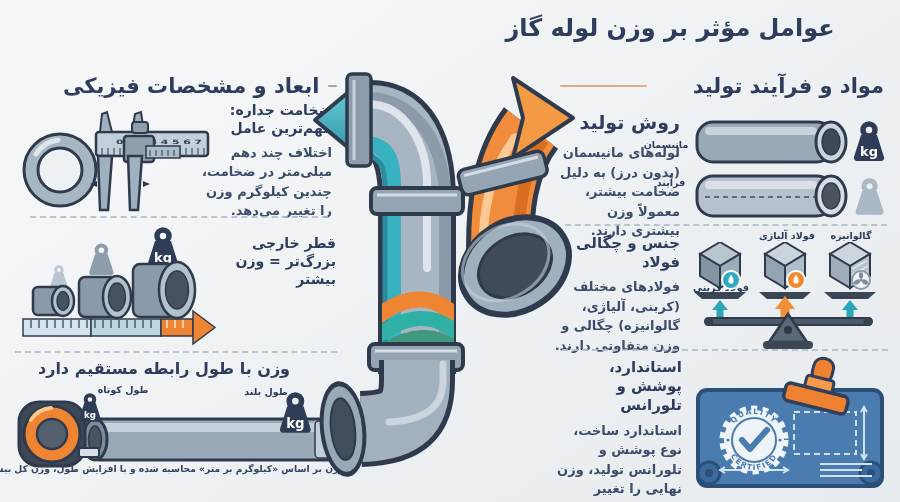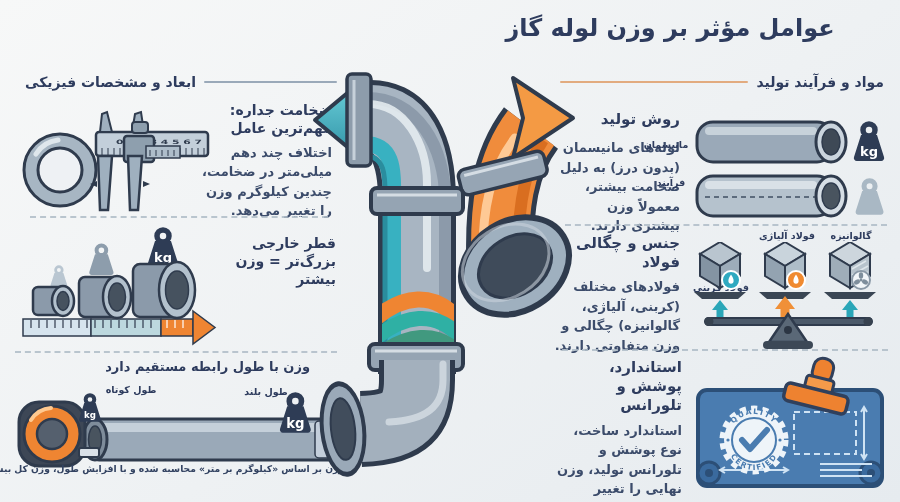--- a/index.html
+++ b/index.html
@@ -2,21 +2,21 @@
 <html lang="fa"><head>
 <meta charset="utf-8">
 <style>
   html,body{margin:0;padding:0;}
   #canvas{position:relative;width:900px;height:502px;overflow:hidden;
     background:linear-gradient(145deg,#f7f8f8 0%,#eef1f3 55%,#e6ebef 100%);
     font-family:"DejaVu Sans",sans-serif;color:#2c3a5e;}
   .abs{position:absolute;}
   .ttl{font-size:24px;font-weight:bold;color:#2e3c5e;direction:rtl;text-align:center;}
   .hdr-row{display:flex;align-items:center;gap:8px;}
-  .hdr{font-size:14px;font-weight:bold;color:#2e3c5e;white-space:nowrap;direction:rtl;}
+  .hdr{font-size:21px;font-weight:bold;color:#2e3c5e;white-space:nowrap;direction:rtl;margin-left:38px;}
   .hline{flex:1;height:2px;border-radius:1px;}
   .sec-title{font-size:14px;line-height:1.28;font-weight:bold;color:#2e3c5e;direction:rtl;text-align:right;}
   .sec-body{font-size:13px;line-height:1.5;font-weight:bold;color:#3c4c6b;direction:rtl;text-align:right;margin-top:5px;}
   .lbl{font-size:9.5px;font-weight:bold;color:#2e3c5e;direction:rtl;text-align:center;}
   .cap{font-size:9.2px;font-weight:bold;color:#334362;direction:rtl;text-align:center;white-space:nowrap;}
   .dash{border-top:2px dashed #b0bdc8;opacity:.85;}
 </style>
 </head>
 <body>
 
@@ -98,22 +98,22 @@
       <rect x="118" y="37" width="46" height="53" rx="7" fill="#8b9aaa" stroke="#2f3b4d" stroke-width="2.5"></rect>
       <ellipse cx="162" cy="63" rx="18" ry="28" fill="#b3c1cd" stroke="#2f3b4d" stroke-width="2.5"></ellipse>
       <ellipse cx="162" cy="63" rx="11.5" ry="19" fill="#46525f" stroke="#2f3b4d" stroke-width="1.5"></ellipse>
     </g>
   </svg>
   <div class="abs" style="left:206px;top:235px;width:130px;">
     <div class="sec-title">قطر خارجی بزرگ‌تر = وزن بیشتر</div>
   </div>
   <div class="abs dash" style="left:15px;top:351px;width:322px;"></div>
 
-  <div class="abs sec-title" style="left:18px;top:359px;width:292px;font-size:13px;">وزن با طول رابطه مستقیم دارد</div>
-  <div class="abs lbl" style="left:96px;top:384px;width:70px;text-align:center;">طول کوتاه</div>
+  <div class="abs sec-title" style="left:18px;top:359px;width:292px;text-align:center;font-size:16px;">وزن با طول رابطه مستقیم دارد</div>
+  <div class="abs lbl" style="left:88px;top:384px;width:70px;text-align:center;">طول کوتاه</div>
   <div class="abs lbl" style="left:237px;top:386px;width:58px;">طول بلند</div>
   <svg class="abs" style="left:15px;top:392px;" width="328" height="76" viewBox="0 0 328 76">
 
     <g>
       <rect x="78" y="27" width="246" height="41" rx="6" fill="#9aa9b8" stroke="#2f3b4d" stroke-width="3"></rect>
       <rect x="82" y="31" width="226" height="9" rx="4" fill="#cdd7df" opacity="0.85"></rect>
       <rect x="300" y="29" width="21" height="37" rx="4" fill="#c3cedb" stroke="#2f3b4d" stroke-width="1.5"></rect>
       <ellipse cx="80" cy="47.5" rx="12" ry="20.5" fill="#7e8c9b" stroke="#2f3b4d" stroke-width="3"></ellipse>
       <ellipse cx="80" cy="47.5" rx="6.5" ry="13.5" fill="#49545f" stroke="#2f3b4d" stroke-width="1.5"></ellipse>
     </g>
@@ -134,21 +134,21 @@
 
     <g transform="translate(262,0) scale(1.02)">
       <circle cx="18" cy="9" r="6" fill="none" stroke="#2e3c55" stroke-width="5.5"></circle>
       <path d="M10,14 h16 l7,22 a3,3 0 0 1 -3,4 H6 a3,3 0 0 1 -3,-4 z" fill="#2e3c55"></path>
       <text x="18" y="35" font-size="13" font-weight="bold" fill="#ffffff" text-anchor="middle">kg</text>
     </g>
   </svg>
   <div class="abs cap" style="left:10px;top:463px;width:334px;">وزن بر اساس «کیلوگرم بر متر» محاسبه شده و با افزایش طول، وزن کل بیشتر می‌شود.</div>
 
   <div class="abs" style="left:556px;top:110px;width:124px;">
-    <div class="sec-title" style="font-size:15px;">روش تولید</div>
+    <div class="sec-title" style="font-size:19px;">روش تولید</div>
     <div class="sec-body" style="margin-top:9px;">لوله‌های مانیسمان (بدون درز) به دلیل ضخامت بیشتر، معمولاً وزن بیشتری دارند.</div>
   </div>
   <div class="abs lbl" style="left:638px;top:139px;width:56px;">مانیسمان</div>
   <div class="abs lbl" style="left:648px;top:177px;width:46px;">فرآیند</div>
   <svg class="abs" style="left:695px;top:116px;" width="195" height="108" viewBox="0 0 195 108">
 
     <g>
       <rect x="2" y="6" width="136" height="40" rx="16" fill="#9aa9b8" stroke="#2f3b4d" stroke-width="3"></rect>
       <rect x="10" y="11" width="112" height="8" rx="4" fill="#ccd6de" opacity="0.9"></rect>
       <ellipse cx="136" cy="26" rx="15" ry="20" fill="#cbd5de" stroke="#2f3b4d" stroke-width="3"></ellipse>

